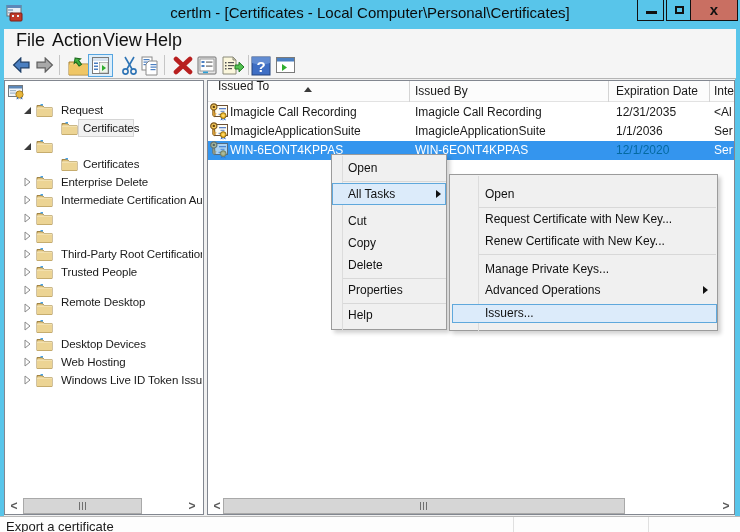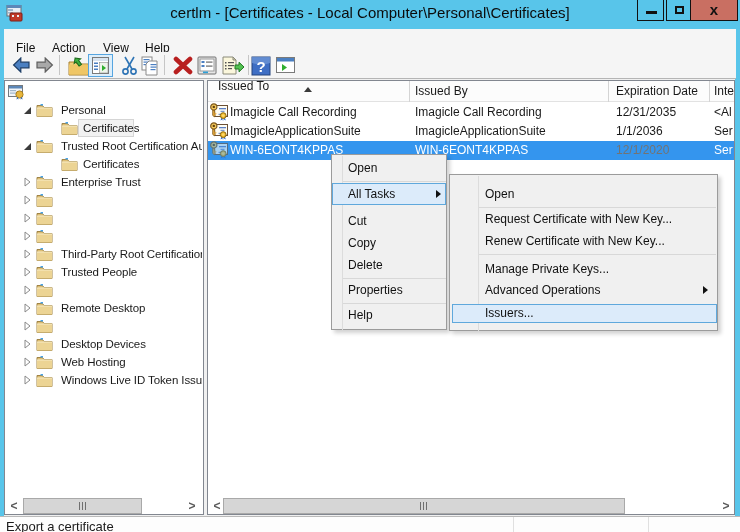--- a/index.html
+++ b/index.html
@@ -9,21 +9,21 @@
 .txt { white-space:nowrap; color:#1a1a1a; }
 
 #titlebar { left:0; top:0; width:740px; height:29px; background:#58c5ea; }
 #title { left:0; top:0; width:740px; height:26px; line-height:26px; text-align:center; font-size:15px; color:#0b0b0b; }
 .capbtn { position:absolute; top:0; height:21px; border:1px solid #111; border-top:none; background:#58c5ea; }
 #btnmin { left:637px; width:27px; }
 #btnmax { left:666px; width:25px; }
 #btnclose { left:690px; width:48px; background:#c96f62; }
 
 #menubar { left:4px; top:29px; width:732px; height:23px; background:#f5f5f5; }
-.menuitem { position:absolute; top:8px; height:23px; line-height:23px; font-size:12px; color:#111;text-decoration:underline; }
+.menuitem { position:absolute; top:0; height:23px; line-height:23px; font-size:18px; color:#111; }
 #toolbar { left:4px; top:52px; width:732px; height:27px; background:#f5f5f5; border-bottom:1px solid #b5b5b5; }
 .tsep { position:absolute; top:3px; width:1px; height:20px; background:#c6c6c6; }
 #borderL { left:0; top:29px; width:4px; height:503px; background:#58c5ea; }
 #borderR { left:735px; top:29px; width:5px; height:503px; background:#58c5ea; }
 
 #lpane { left:4px; top:80px; width:200px; height:435px; background:#fff; border:1px solid #828790; }
 #rpane { left:207px; top:80px; width:528px; height:435px; background:#fff; border:1px solid #828790; }
 
 .trow { position:absolute; left:0; height:18px; line-height:18px; font-size:11.5px; letter-spacing:-0.1px; white-space:nowrap; color:#1a1a1a; }
 .hsep { position:absolute; top:0; width:1px; height:21px; background:#d4d4d4; }
@@ -186,65 +186,65 @@
     </svg>
     <svg style="position:absolute;left:23px;top:106px" width="9" height="9">
       <path d="M8 1 V8 H1 z" fill="#3c3c3c"></path>
     </svg>
     <svg style="position:absolute;left:36px;top:103px" width="17" height="14" viewBox="0 0 17 14">
       <path d="M1 2.5 h5.5 l1.5 2 H16 v9 H1 z" fill="#ddbd72" stroke="#a08447"></path>
       <path d="M1 5 h15 v8.5 H1 z" fill="#ecd494"></path>
       <path d="M1 5 h15" stroke="#f7ecc8" stroke-width="1"></path>
       <rect x="4.5" y="1" width="2.5" height="1.5" fill="#4aa3e6"></rect>
     </svg>
-    <div class="trow" style="left:61px;top:101px;max-width:141px;overflow:hidden">Personal</div>
+    <div class="trow" style="left:61px;top:101px;max-width:141px;overflow:hidden">Request</div>
     <div style="position:absolute;left:78px;top:119px;width:56px;height:18px;background:#f2f2f2;border:1px solid #d5d5d5"></div>
     <svg style="position:absolute;left:61px;top:121px" width="17" height="14" viewBox="0 0 17 14">
       <path d="M1 2.5 h5.5 l1.5 2 H16 v9 H1 z" fill="#ddbd72" stroke="#a08447"></path>
       <path d="M1 5 h15 v8.5 H1 z" fill="#ecd494"></path>
       <path d="M1 5 h15" stroke="#f7ecc8" stroke-width="1"></path>
       <rect x="4.5" y="1" width="2.5" height="1.5" fill="#4aa3e6"></rect>
     </svg>
     <div class="trow" style="left:83px;top:119px;max-width:119px;overflow:hidden">Certificates</div>
     <svg style="position:absolute;left:23px;top:142px" width="9" height="9">
       <path d="M8 1 V8 H1 z" fill="#3c3c3c"></path>
     </svg>
     <svg style="position:absolute;left:36px;top:139px" width="17" height="14" viewBox="0 0 17 14">
       <path d="M1 2.5 h5.5 l1.5 2 H16 v9 H1 z" fill="#ddbd72" stroke="#a08447"></path>
       <path d="M1 5 h15 v8.5 H1 z" fill="#ecd494"></path>
       <path d="M1 5 h15" stroke="#f7ecc8" stroke-width="1"></path>
       <rect x="4.5" y="1" width="2.5" height="1.5" fill="#4aa3e6"></rect>
     </svg>
-    <div class="trow" style="left:61px;top:137px;max-width:141px;overflow:hidden">Trusted Root Certification Au</div>
     <svg style="position:absolute;left:61px;top:157px" width="17" height="14" viewBox="0 0 17 14">
       <path d="M1 2.5 h5.5 l1.5 2 H16 v9 H1 z" fill="#ddbd72" stroke="#a08447"></path>
       <path d="M1 5 h15 v8.5 H1 z" fill="#ecd494"></path>
       <path d="M1 5 h15" stroke="#f7ecc8" stroke-width="1"></path>
       <rect x="4.5" y="1" width="2.5" height="1.5" fill="#4aa3e6"></rect>
     </svg>
     <div class="trow" style="left:83px;top:155px;max-width:119px;overflow:hidden">Certificates</div>
     <svg style="position:absolute;left:24px;top:177px" width="7" height="10">
       <path d="M1 1 L6 5 L1 9 z" fill="#fff" stroke="#8a8a8a"></path>
     </svg>
     <svg style="position:absolute;left:36px;top:175px" width="17" height="14" viewBox="0 0 17 14">
       <path d="M1 2.5 h5.5 l1.5 2 H16 v9 H1 z" fill="#ddbd72" stroke="#a08447"></path>
       <path d="M1 5 h15 v8.5 H1 z" fill="#ecd494"></path>
       <path d="M1 5 h15" stroke="#f7ecc8" stroke-width="1"></path>
       <rect x="4.5" y="1" width="2.5" height="1.5" fill="#4aa3e6"></rect>
     </svg>
-    <div class="trow" style="left:61px;top:173px;max-width:141px;overflow:hidden">Enterprise Trust</div>
+    <div class="trow" style="left:61px;top:173px;max-width:141px;overflow:hidden">Enterprise Delete</div>
     <svg style="position:absolute;left:24px;top:195px" width="7" height="10">
       <path d="M1 1 L6 5 L1 9 z" fill="#fff" stroke="#8a8a8a"></path>
     </svg>
     <svg style="position:absolute;left:36px;top:193px" width="17" height="14" viewBox="0 0 17 14">
       <path d="M1 2.5 h5.5 l1.5 2 H16 v9 H1 z" fill="#ddbd72" stroke="#a08447"></path>
       <path d="M1 5 h15 v8.5 H1 z" fill="#ecd494"></path>
       <path d="M1 5 h15" stroke="#f7ecc8" stroke-width="1"></path>
       <rect x="4.5" y="1" width="2.5" height="1.5" fill="#4aa3e6"></rect>
     </svg>
+    <div class="trow" style="left:61px;top:191px;max-width:141px;overflow:hidden">Intermediate Certification Au</div>
     <svg style="position:absolute;left:24px;top:213px" width="7" height="10">
       <path d="M1 1 L6 5 L1 9 z" fill="#fff" stroke="#8a8a8a"></path>
     </svg>
     <svg style="position:absolute;left:36px;top:211px" width="17" height="14" viewBox="0 0 17 14">
       <path d="M1 2.5 h5.5 l1.5 2 H16 v9 H1 z" fill="#ddbd72" stroke="#a08447"></path>
       <path d="M1 5 h15 v8.5 H1 z" fill="#ecd494"></path>
       <path d="M1 5 h15" stroke="#f7ecc8" stroke-width="1"></path>
       <rect x="4.5" y="1" width="2.5" height="1.5" fill="#4aa3e6"></rect>
     </svg>
     <svg style="position:absolute;left:24px;top:231px" width="7" height="10">
@@ -287,21 +287,21 @@
     </svg>
     <svg style="position:absolute;left:24px;top:303px" width="7" height="10">
       <path d="M1 1 L6 5 L1 9 z" fill="#fff" stroke="#8a8a8a"></path>
     </svg>
     <svg style="position:absolute;left:36px;top:301px" width="17" height="14" viewBox="0 0 17 14">
       <path d="M1 2.5 h5.5 l1.5 2 H16 v9 H1 z" fill="#ddbd72" stroke="#a08447"></path>
       <path d="M1 5 h15 v8.5 H1 z" fill="#ecd494"></path>
       <path d="M1 5 h15" stroke="#f7ecc8" stroke-width="1"></path>
       <rect x="4.5" y="1" width="2.5" height="1.5" fill="#4aa3e6"></rect>
     </svg>
-    <div class="trow" style="left:61px;top:299px;max-width:141px;overflow:hidden">Remote Desktop</div>
+    <div class="trow" style="left:61px;top:293px;max-width:141px;overflow:hidden">Remote Desktop</div>
     <svg style="position:absolute;left:24px;top:321px" width="7" height="10">
       <path d="M1 1 L6 5 L1 9 z" fill="#fff" stroke="#8a8a8a"></path>
     </svg>
     <svg style="position:absolute;left:36px;top:319px" width="17" height="14" viewBox="0 0 17 14">
       <path d="M1 2.5 h5.5 l1.5 2 H16 v9 H1 z" fill="#ddbd72" stroke="#a08447"></path>
       <path d="M1 5 h15 v8.5 H1 z" fill="#ecd494"></path>
       <path d="M1 5 h15" stroke="#f7ecc8" stroke-width="1"></path>
       <rect x="4.5" y="1" width="2.5" height="1.5" fill="#4aa3e6"></rect>
     </svg>
     <svg style="position:absolute;left:24px;top:339px" width="7" height="10">
@@ -398,21 +398,21 @@
       <circle cx="14.2" cy="12.6" r="2.9" fill="#f0b428" stroke="#8a6a10"></circle>
       <circle cx="14.2" cy="12.6" r="1.4" fill="#fad96a"></circle>
       <path d="M3.7 7 L3.7 12.4 L5.3 13.8 L6.2 12.6 L5.6 7 z" fill="#e8ab3c" stroke="#7e5a20" stroke-width="0.8"></path>
       <rect x="5.8" y="10.2" width="1.6" height="1.1" fill="#e8ab3c"></rect>
       <circle cx="4.8" cy="3.9" r="3.1" fill="#f5c959" stroke="#7e5a20" stroke-width="1.2"></circle>
       <circle cx="4.8" cy="3.9" r="1.2" fill="#604012"></circle>
       <rect x="0" y="0" width="19" height="19" fill="#3495ee" opacity="0.42"></rect>
     </svg>
     <div class="lcell" style="left:230px;top:141px;color:#fff">WIN-6EONT4KPPAS</div>
     <div class="lcell" style="left:415px;top:141px;color:#fff">WIN-6EONT4KPPAS</div>
-    <div class="lcell" style="left:616px;top:141px;color:#737373">12/1/2020</div>
+    <div class="lcell" style="left:616px;top:141px;color:#0369a1">12/1/2020</div>
     <div class="lcell" style="left:714px;top:141px;color:#fff">Ser</div>
   </div>
 
 <div class="sb abs" style="left:5px;top:497px;width:198px;height:17px"></div>
 <div class="sbbtn" style="left:6px;top:498px">&lt;</div>
 <div class="sbthumb" style="left:23px;top:498px;width:119px"></div>
 <div class="grip" style="left:79px;top:502px"></div>
 <div class="sbbtn" style="left:184px;top:498px">&gt;</div>
 
 <div class="sb abs" style="left:208px;top:497px;width:526px;height:17px"></div>

